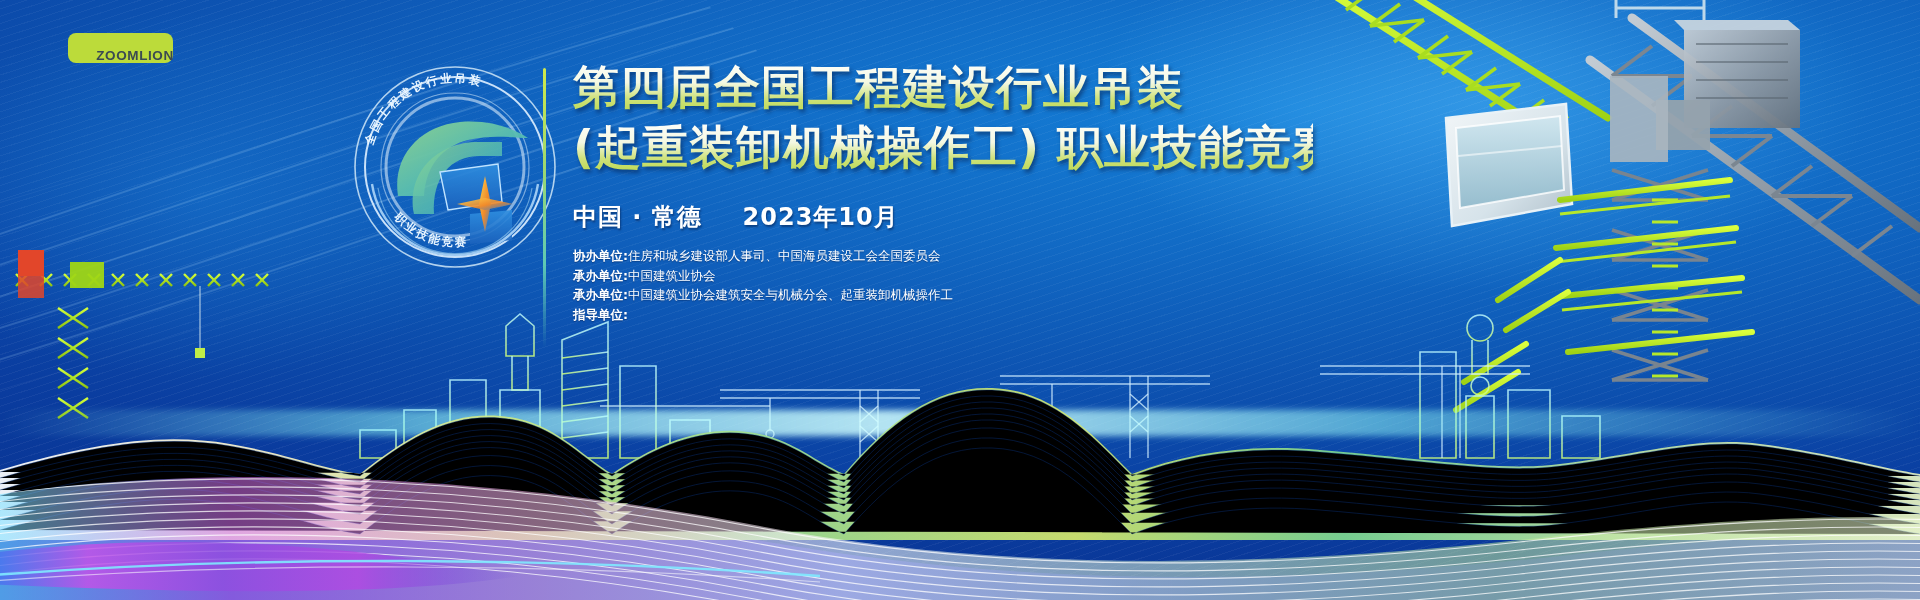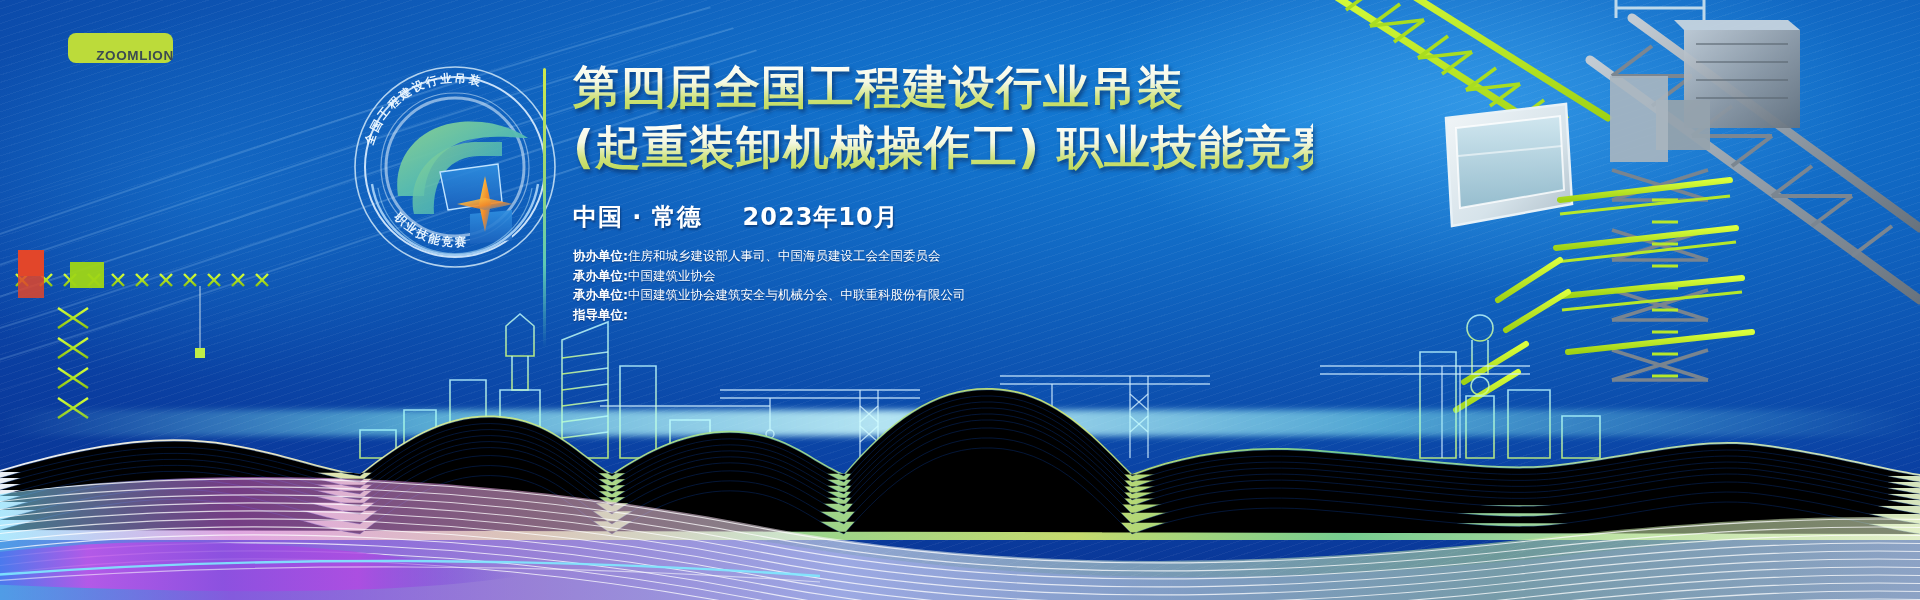--- a/index.html
+++ b/index.html
@@ -211,21 +211,21 @@
         <div class="org-row">
           <span class="org-label">协办单位:</span>
           <span class="org-value">住房和城乡建设部人事司、中国海员建设工会全国委员会</span>
         </div>
         <div class="org-row">
           <span class="org-label">承办单位:</span>
           <span class="org-value">中国建筑业协会</span>
         </div>
         <div class="org-row">
           <span class="org-label">承办单位:</span>
-          <span class="org-value">中国建筑业协会建筑安全与机械分会、中联重科股份有限公司</span>
+          <span class="org-value">中国建筑业协会建筑安全与机械分会、起重装卸机械操作工</span>
         </div>
         <div class="org-row">
           <span class="org-label">指导单位:</span>
         </div>
       </div>
     </div>
   </div>
 
   <div class="crane-photo">
     <svg viewBox="0 0 660 430" aria-hidden="true">

